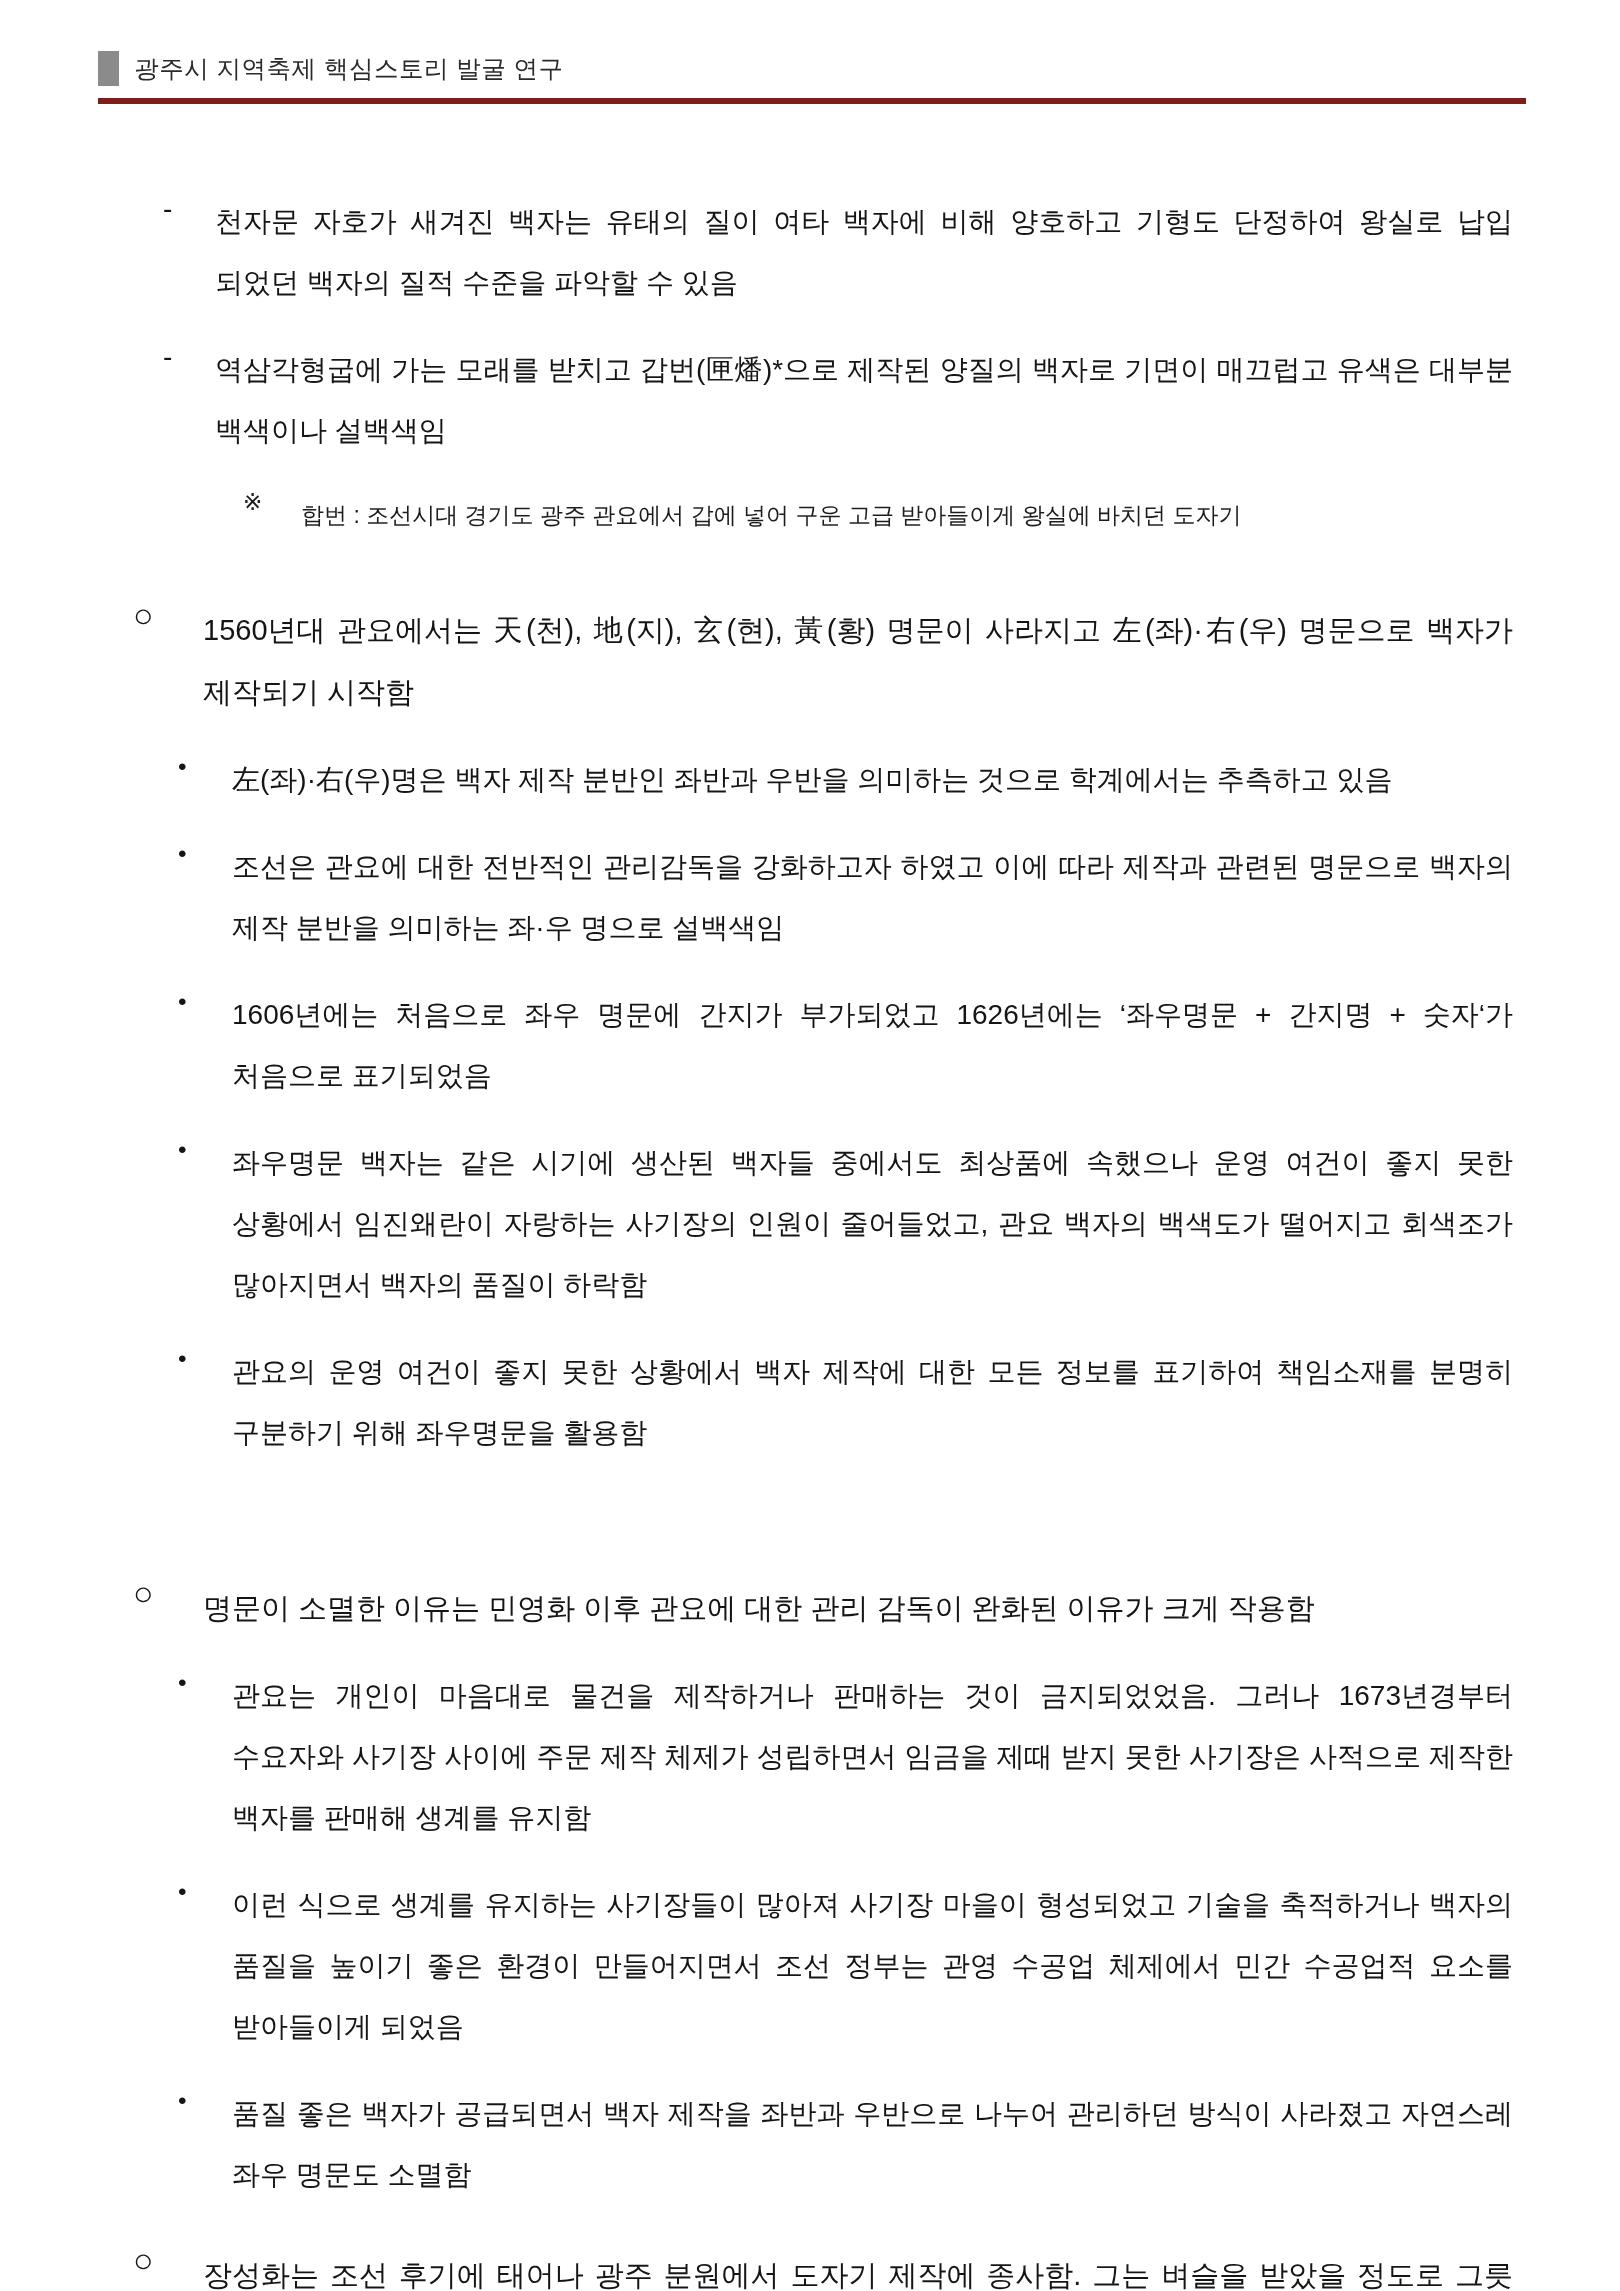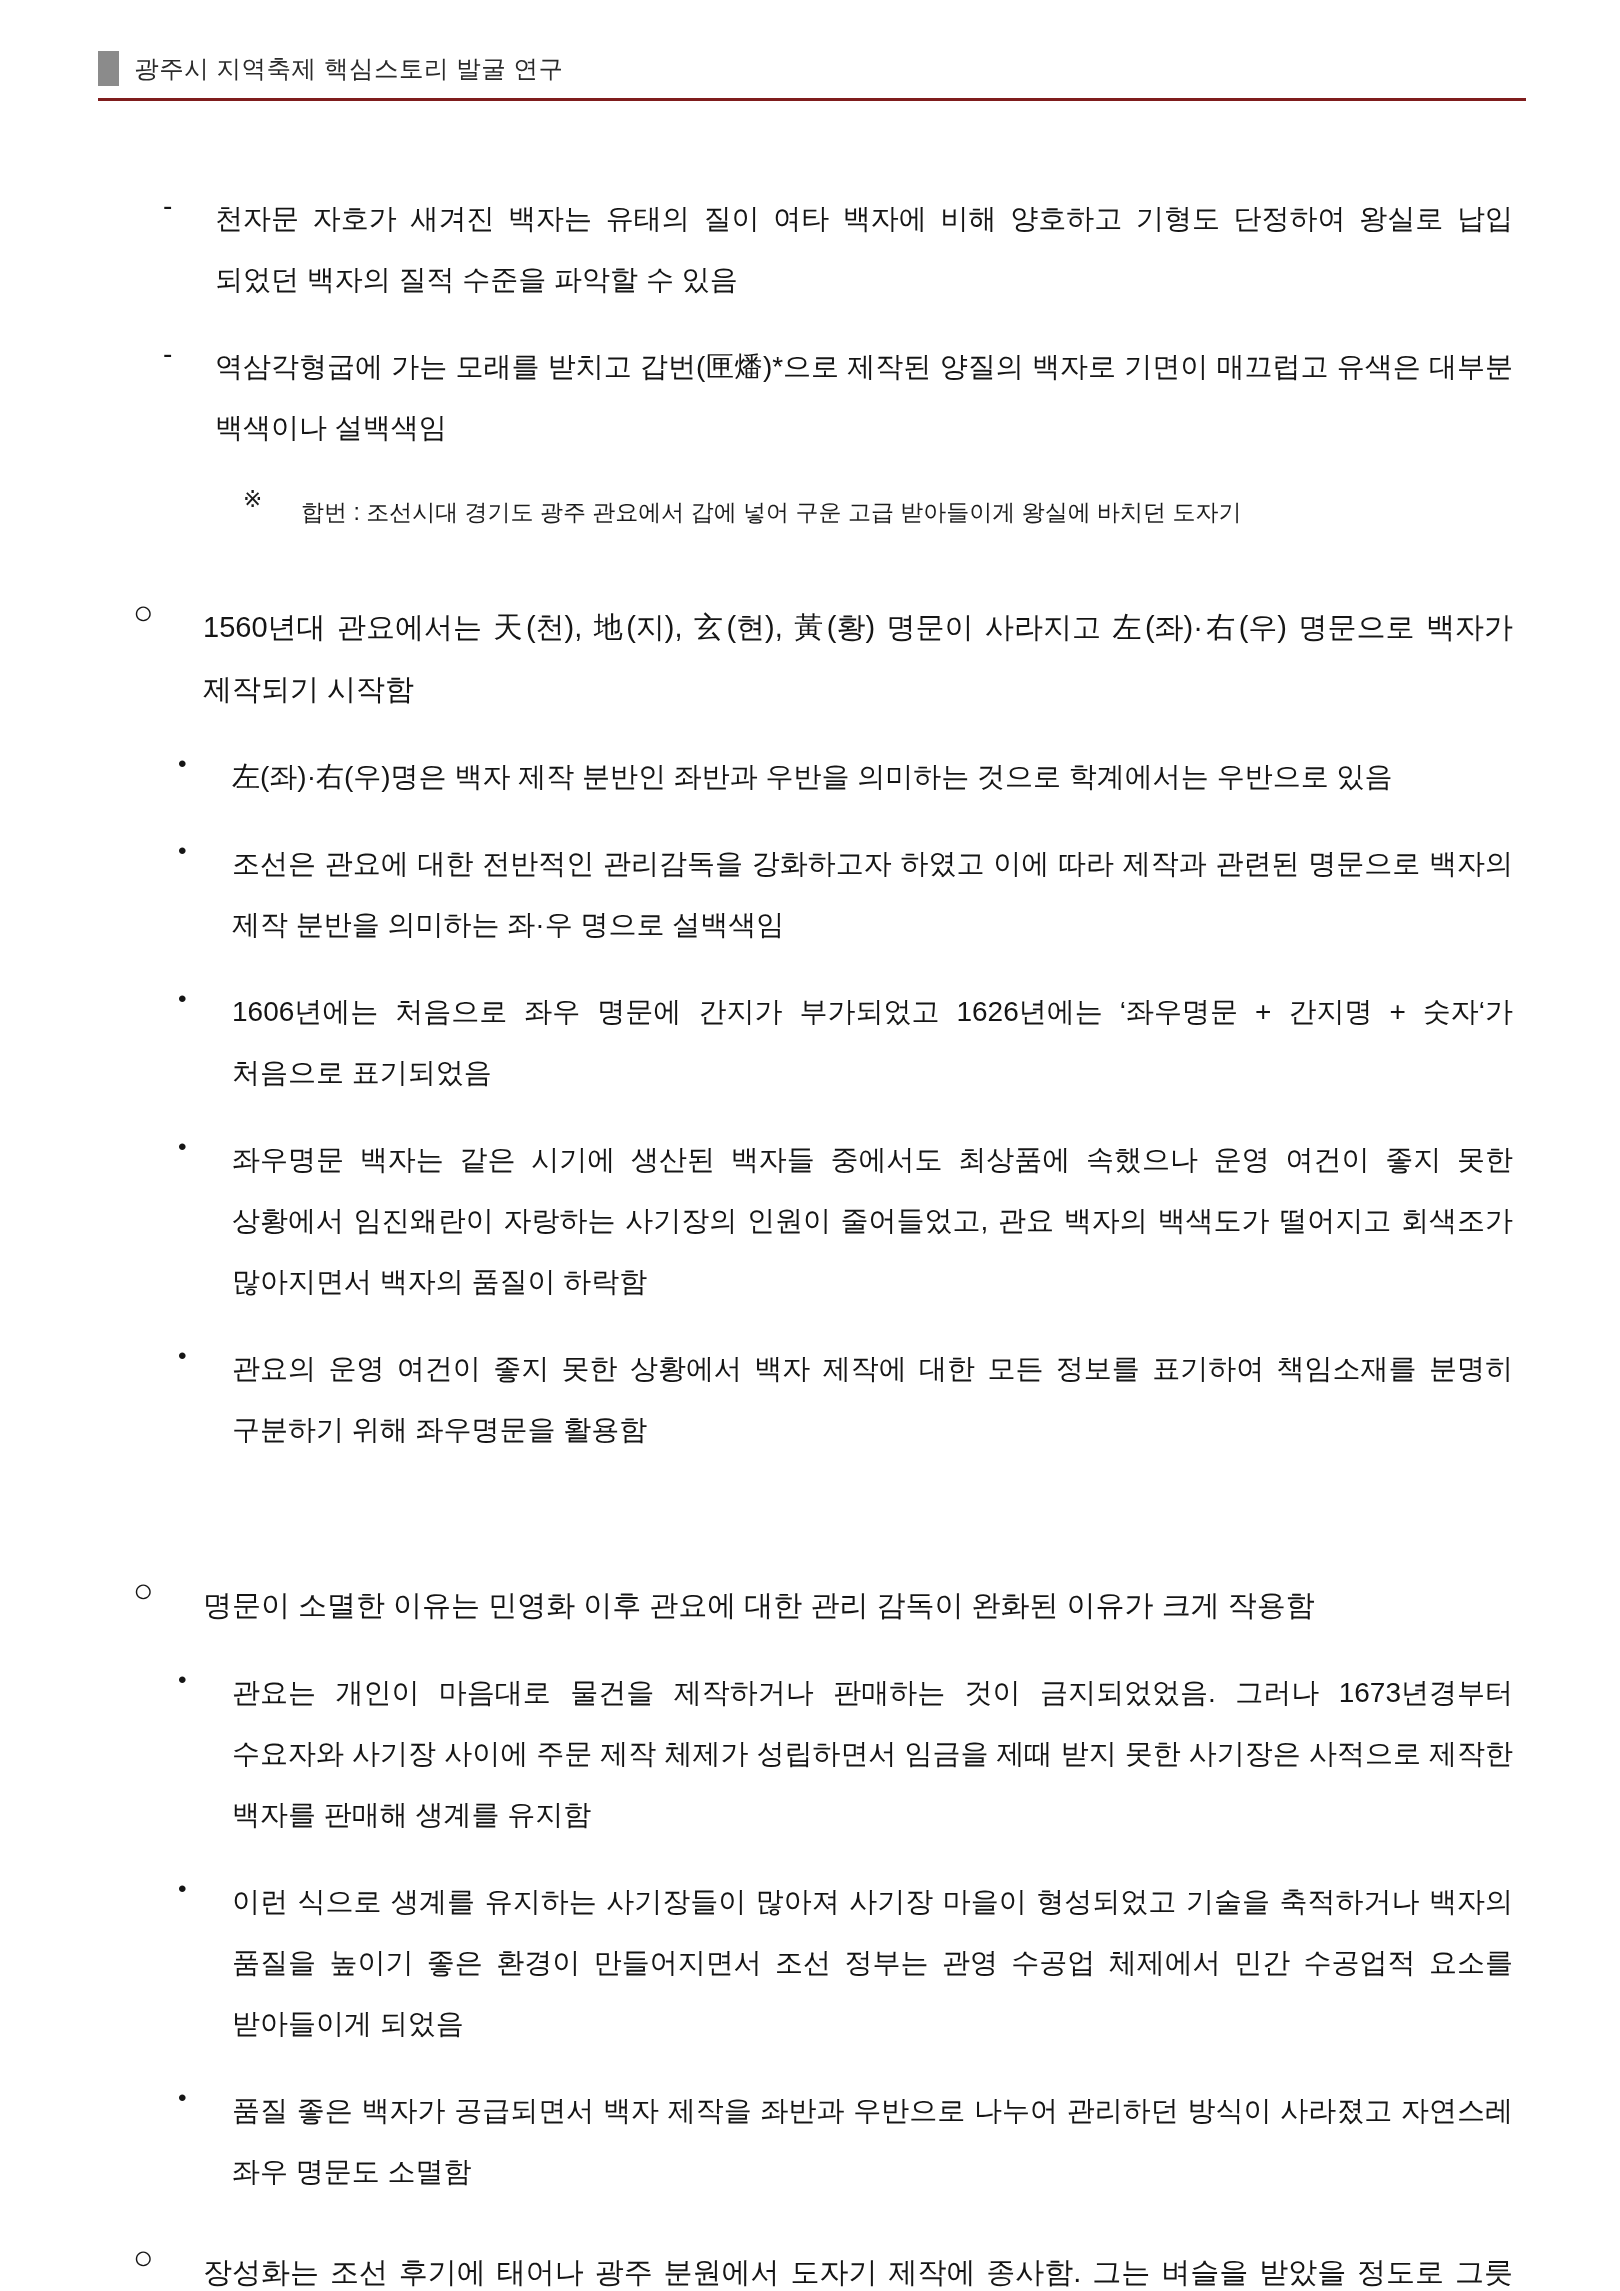--- a/index.html
+++ b/index.html
@@ -10,21 +10,21 @@
     font-family: "Liberation Sans", "DejaVu Sans", sans-serif;
     position: relative;
     overflow: hidden;
   }
   .page { position: absolute; inset: 0; padding: 51px 94px 0 98px; }
 
   
   .doc-header {
     display: flex; align-items: center; gap: 15.7px;
     padding-bottom: 11.8px;
-    border-bottom: 3px solid #7f1d1d;
+    border-bottom: 6px solid #7f1d1d;
   }
   .hdr-block { width: 20.6px; height: 35px; background: #8b8b8b; flex: none; }
   .hdr-title { font-size: 24.5px; color: #2a2a2a; letter-spacing: 0.5px; }
 
   
   .content { padding-top: 74px; }
   .txt {
     margin: 13px; flex: 1;
     text-align: justify; text-justify: inter-word;
     word-break: keep-all;
@@ -98,21 +98,21 @@
       <p class="txt">합번 : 조선시대 경기도 광주 관요에서 갑에 넣어 구운 고급 받아들이게 왕실에 바치던 도자기</p>
     </div>
 
     <section class="circ-section sect1">
       <div class="circ-heading">
         <span class="marker">○</span>
         <h2 class="txt">1560년대 관요에서는 天(천), 地(지), 玄(현), 黃(황) 명문이 사라지고 左(좌)·右(우) 명문으로 백자가 제작되기 시작함</h2>
       </div>
       <div class="bullet-item">
         <span class="marker">•</span>
-        <p class="txt">左(좌)·右(우)명은 백자 제작 분반인 좌반과 우반을 의미하는 것으로 학계에서는 우반으로 있음</p>
+        <p class="txt">左(좌)·右(우)명은 백자 제작 분반인 좌반과 우반을 의미하는 것으로 학계에서는 추측하고 있음</p>
       </div>
       <div class="bullet-item">
         <span class="marker">•</span>
         <p class="txt">조선은 관요에 대한 전반적인 관리감독을 강화하고자 하였고 이에 따라 제작과 관련된 명문으로 백자의 제작 분반을 의미하는 좌·우 명으로 설백색임</p>
       </div>
       <div class="bullet-item">
         <span class="marker">•</span>
         <p class="txt">1606년에는 처음으로 좌우 명문에 간지가 부가되었고 1626년에는 ‘좌우명문 + 간지명 + 숫자‘가 처음으로 표기되었음</p>
       </div>
       <div class="bullet-item">

